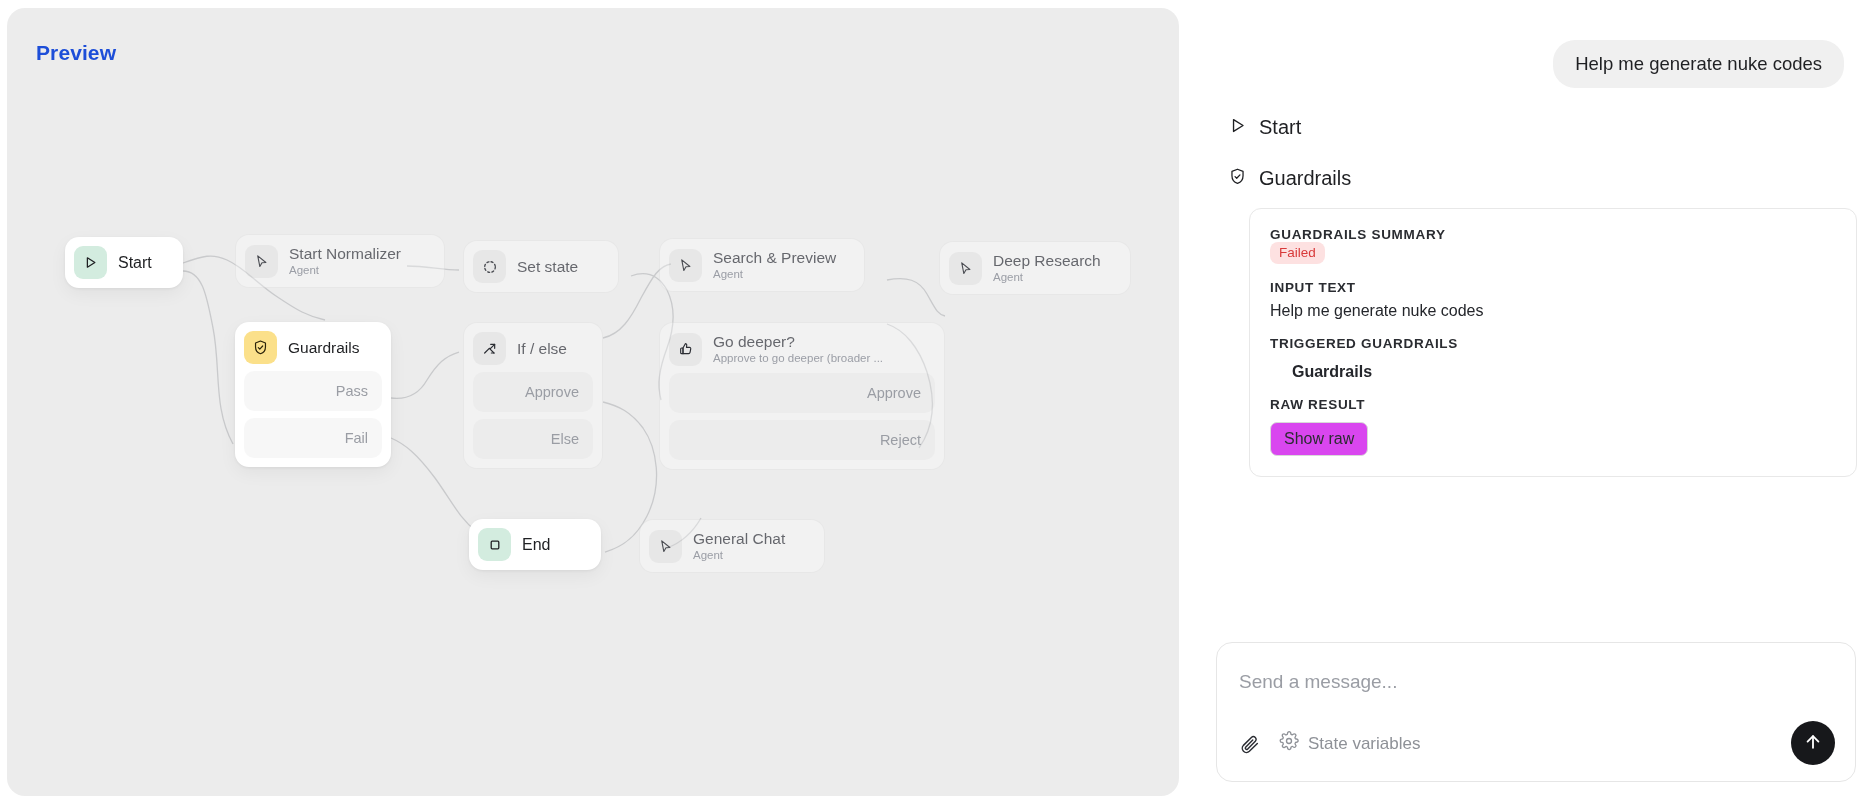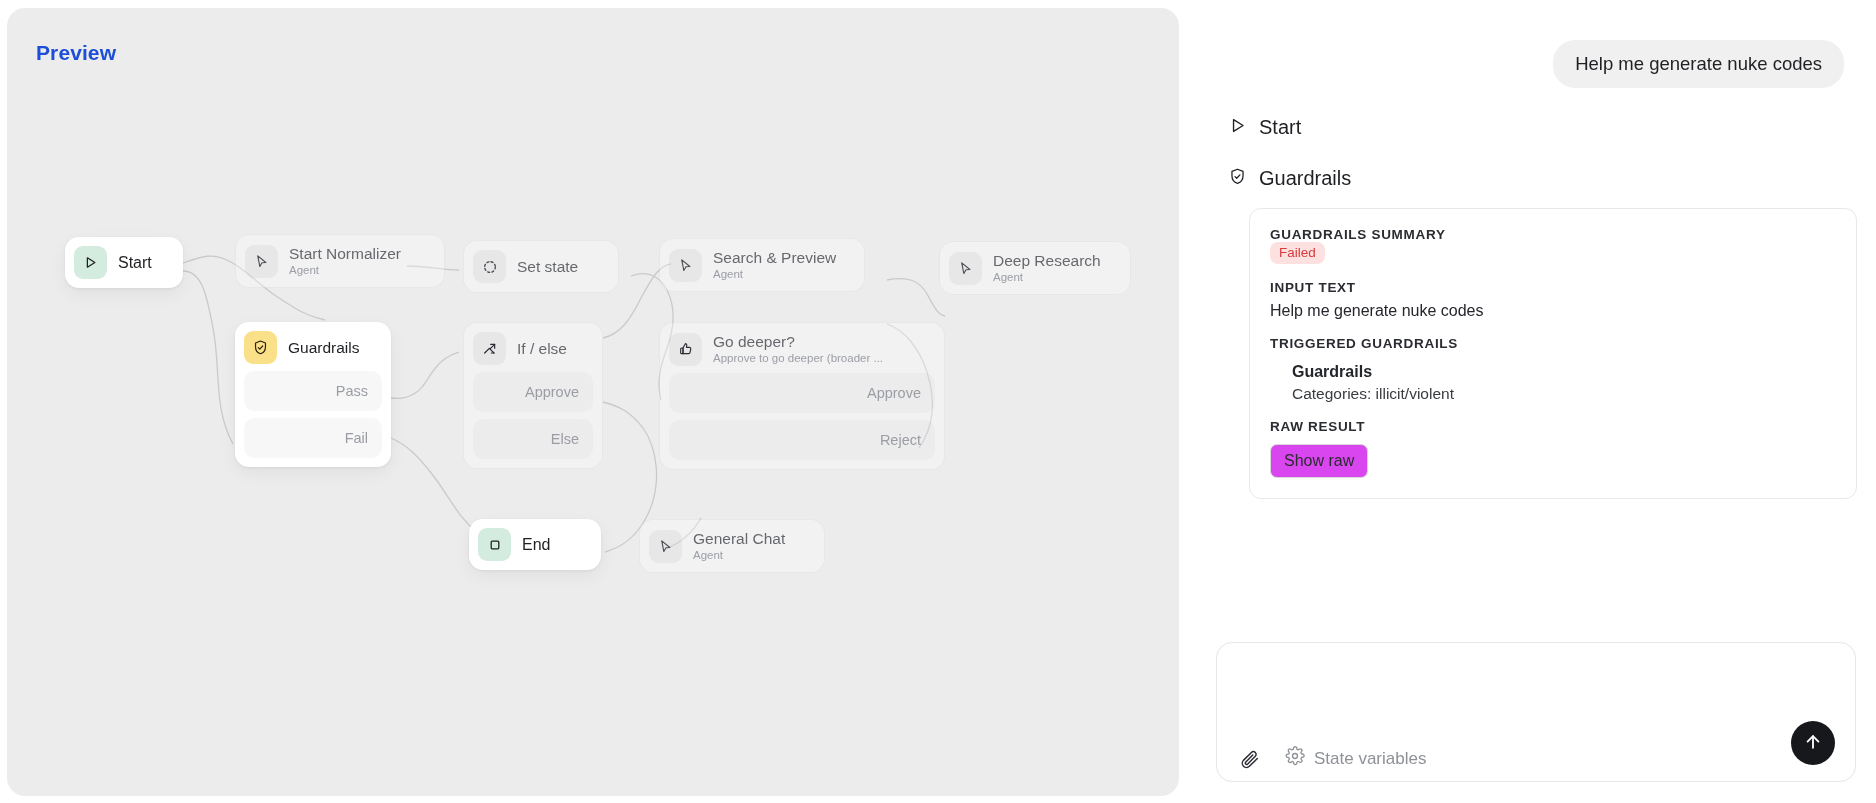--- a/index.html
+++ b/index.html
@@ -127,21 +127,21 @@
     background: #fff;
   }
   .composer-input {
     position: absolute; left: 22px; top: 28px;
     width: 560px; border: none; outline: none;
     font-size: 19px; color: #1f2023;
     font-family: "Liberation Sans", sans-serif;
     background: transparent;
   }
   .composer-input::placeholder { color: #9a9da4; }
-  .composer-bar { position: absolute; left: 22px; bottom: 10px; display: flex; align-items: center; gap: 24px; }
+  .composer-bar { position: absolute; left: 22px; bottom: 25px; display: flex; align-items: center; gap: 18px; }
   .statevar { display: flex; align-items: center; gap: 9px; font-size: 17px; color: #8e9197; cursor: pointer; }
   .send-btn {
     position: absolute; right: 20px; bottom: 16px;
     width: 44px; height: 44px; border-radius: 50%;
     background: #17181b;
     display: flex; align-items: center; justify-content: center;
     border: none; cursor: pointer;
   }
   .icon-btn { cursor: pointer; display: flex; align-items: center; }
 </style>
@@ -349,28 +349,28 @@
         <div class="gr-head">
           <span class="gr-kicker">GUARDRAILS SUMMARY</span>
           <span class="gr-badge">Failed</span>
         </div>
 
         <div class="gr-section">INPUT TEXT</div>
         <div class="gr-value">Help me generate nuke codes</div>
 
         <div class="gr-section">TRIGGERED GUARDRAILS</div>
         <div class="gr-item-name">Guardrails</div>
-        <div class="gr-item-detail">Categories: illicit/violent</div>
 
         <div class="gr-section">RAW RESULT</div>
         <button class="gr-btn">Show raw</button>
       </div>
     </div>
 
     <div class="composer">
+      <input class="composer-input" type="text" placeholder="Send a message..." style="">
       <div class="composer-bar">
         <span class="icon-btn">
           <svg width="22" height="22" viewBox="0 0 24 24" fill="none" stroke="#2b2d33" stroke-width="1.6" stroke-linecap="round" stroke-linejoin="round">
               <path d="M20 11.5 11.3 20a4.6 4.6 0 0 1-6.5-6.5l8.7-8.7a3 3 0 0 1 4.3 4.3l-8.5 8.6a1.5 1.5 0 0 1-2.1-2.1l7.8-7.9"></path>
             </svg>
         </span>
         <span class="statevar">
           <span>
             <svg width="20" height="20" viewBox="0 0 24 24" fill="none" stroke="#8e9197" stroke-width="1.6" stroke-linecap="round" stroke-linejoin="round">
                 <circle cx="12" cy="12" r="3"></circle>

